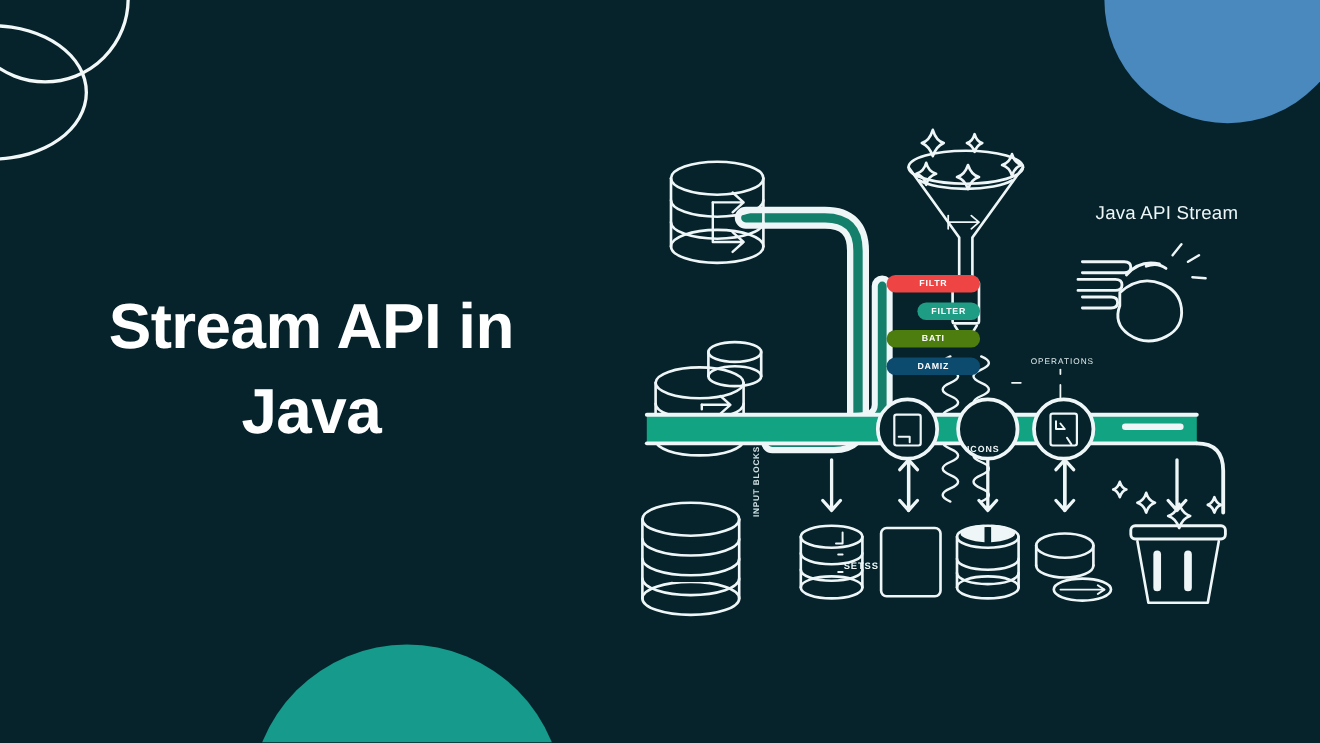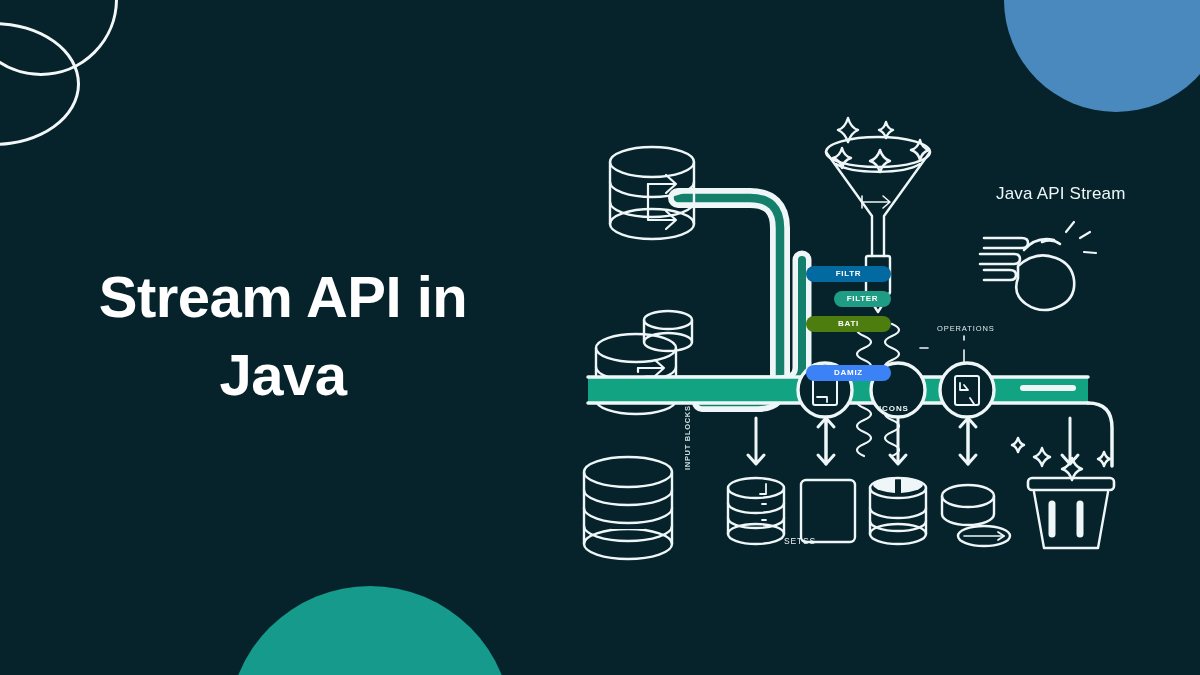--- a/index.html
+++ b/index.html
@@ -91,25 +91,24 @@
     color: #dfeaec;
   }
   #label-icons {
     left: 879px; top: 384px;
     font-size: 8px;
     font-weight: 700;
     letter-spacing: 0.9px;
     margin-top: 20px;
   }
   #label-setss {
-    left: 784px; top: 509px;
+    left: 767px; top: 509px;
     font-size: 8.5px;
-    font-weight: 400;
+    font-weight: 700;
     letter-spacing: 0.8px;
-    margin-top: 27px;
   }
   #label-input-blocks {
     left: 683px; top: 470px;
     font-size: 7.5px;
     font-weight: 700;
     letter-spacing: 0.7px;
     color: #cfe0e3;
     transform: rotate(90deg) rotate(180deg);
     transform-origin: left top;
   }
@@ -342,19 +341,19 @@
 
   <div class="lbl" id="label-operations">OPERATIONS</div>
 
   <div class="lbl" id="label-icons">ICONS</div>
 
   <div class="lbl" id="label-setss">SETSS</div>
 
   <div class="lbl" id="label-input-blocks">INPUT BLOCKS</div>
 
   <div id="tag-stack">
-    <span class="tag" style="background-color: #0369a1; margin-top: 16px;">FILTR</span>
+    <span class="tag" style="background-color: #ef4444;">FILTR</span>
     <span class="tag" style="background-color: rgb(31, 156, 132); margin-left: 28px;">FILTER</span>
     <span class="tag" style="background-color: #4d7c0f;">BATI</span>
-    <span class="tag" style="background-color: #3b82f6; margin-top: 24px;">DAMIZ</span>
+    <span class="tag" style="background-color: #0c4a6e;">DAMIZ</span>
   </div>
 
 </div>
 
 </body></html>

